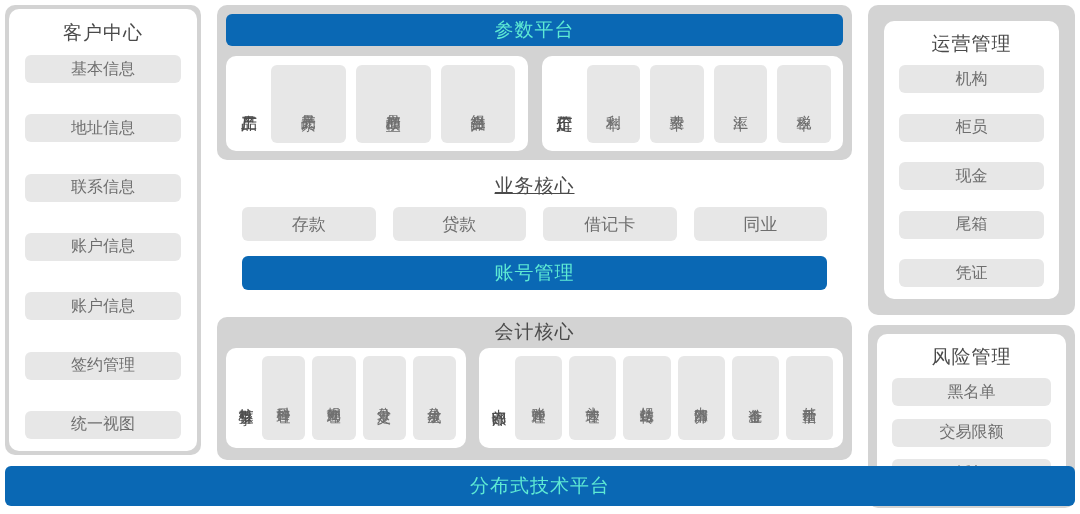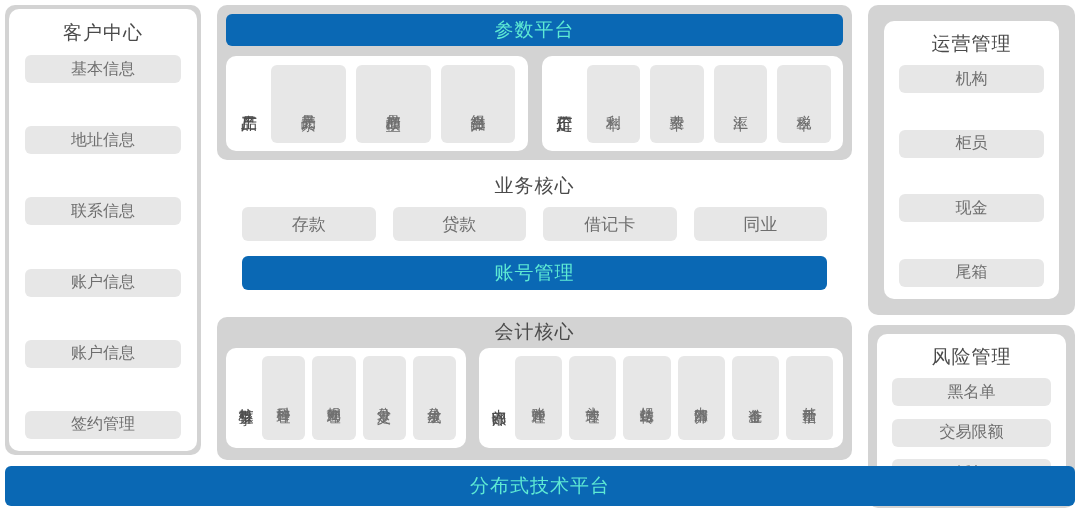--- a/index.html
+++ b/index.html
@@ -140,21 +140,21 @@
 
   
   #biz-core {
     position: absolute;
     left: 0;
     top: 165px;
     width: 635px;
     height: 140px;
     background: #ffffff;
   }
-  #biz-title { margin: 6px 0 12px 0; }
+  #biz-title { margin: 6px 0 12px 0; text-decoration: underline; }
   #biz-chips {
     display: flex;
     gap: 17px;
     padding: 0 25px;
   }
   #biz-chips .chip { flex: 1; height: 34px; font-size: 17px; }
   #account-bar {
     margin: 15px 25px 0 25px;
     height: 34px;
   }
@@ -245,20 +245,21 @@
   <div id="left-panel" class="panel-gray">
     <div id="left-inner" class="panel-white">
       <div class="panel-title">客户中心</div>
       <div class="left-list">
         <div class="chip">基本信息</div>
         <div class="chip">地址信息</div>
         <div class="chip">联系信息</div>
         <div class="chip">账户信息</div>
         <div class="chip">账户信息</div>
         <div class="chip">签约管理</div>
+        <div class="chip">统一视图</div>
       </div>
     </div>
   </div>
 
   <div id="center-col">
 
     <div id="param-block" class="panel-gray">
       <div id="param-title" class="bluebar">参数平台</div>
       <div id="param-groups">
 
@@ -321,20 +322,21 @@
   <div id="right-col">
 
     <div id="ops-panel" class="panel-gray">
       <div class="right-inner panel-white">
         <div class="panel-title">运营管理</div>
         <div class="right-list">
           <div class="chip">机构</div>
           <div class="chip">柜员</div>
           <div class="chip">现金</div>
           <div class="chip">尾箱</div>
+          <div class="chip">凭证</div>
         </div>
       </div>
     </div>
 
     <div id="risk-panel" class="panel-gray">
       <div class="right-inner panel-white">
         <div class="panel-title">风险管理</div>
         <div class="right-list">
           <div class="chip">黑名单</div>
           <div class="chip">交易限额</div>

